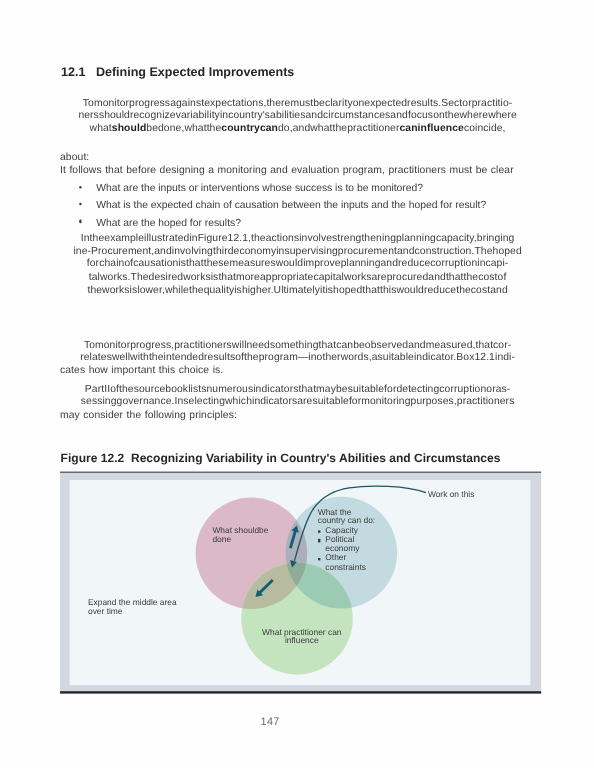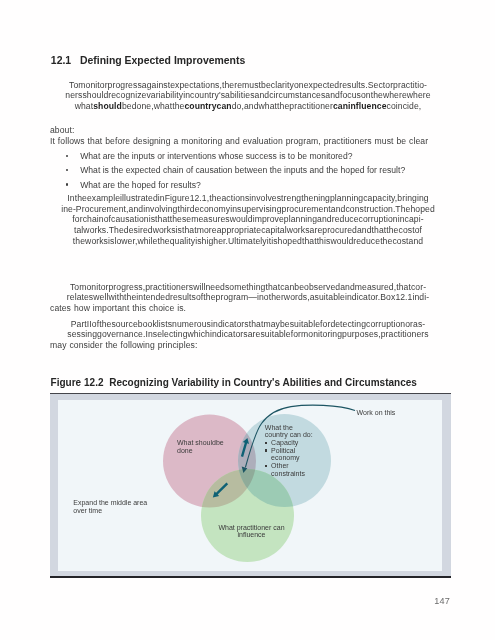--- a/index.html
+++ b/index.html
@@ -352,14 +352,14 @@
       </div>
     <div class="vlabel" style="left:356.6px;top:409.05px">
         <div>Work on this</div>
       </div>
     <div class="vlabel" style="left:73.3px;top:499.35px">
         <div>Expand the middle area</div>
         <div>over time</div>
       </div>
   </div>
 
-  <div class="pg" style="left:0;top:595.6px;width:450.2px;text-align:right">147</div>
+  <div class="pg" style="left:0;top:595.6px;width:450.2px;text-align:center">147</div>
 </div>
 
 </body></html>

